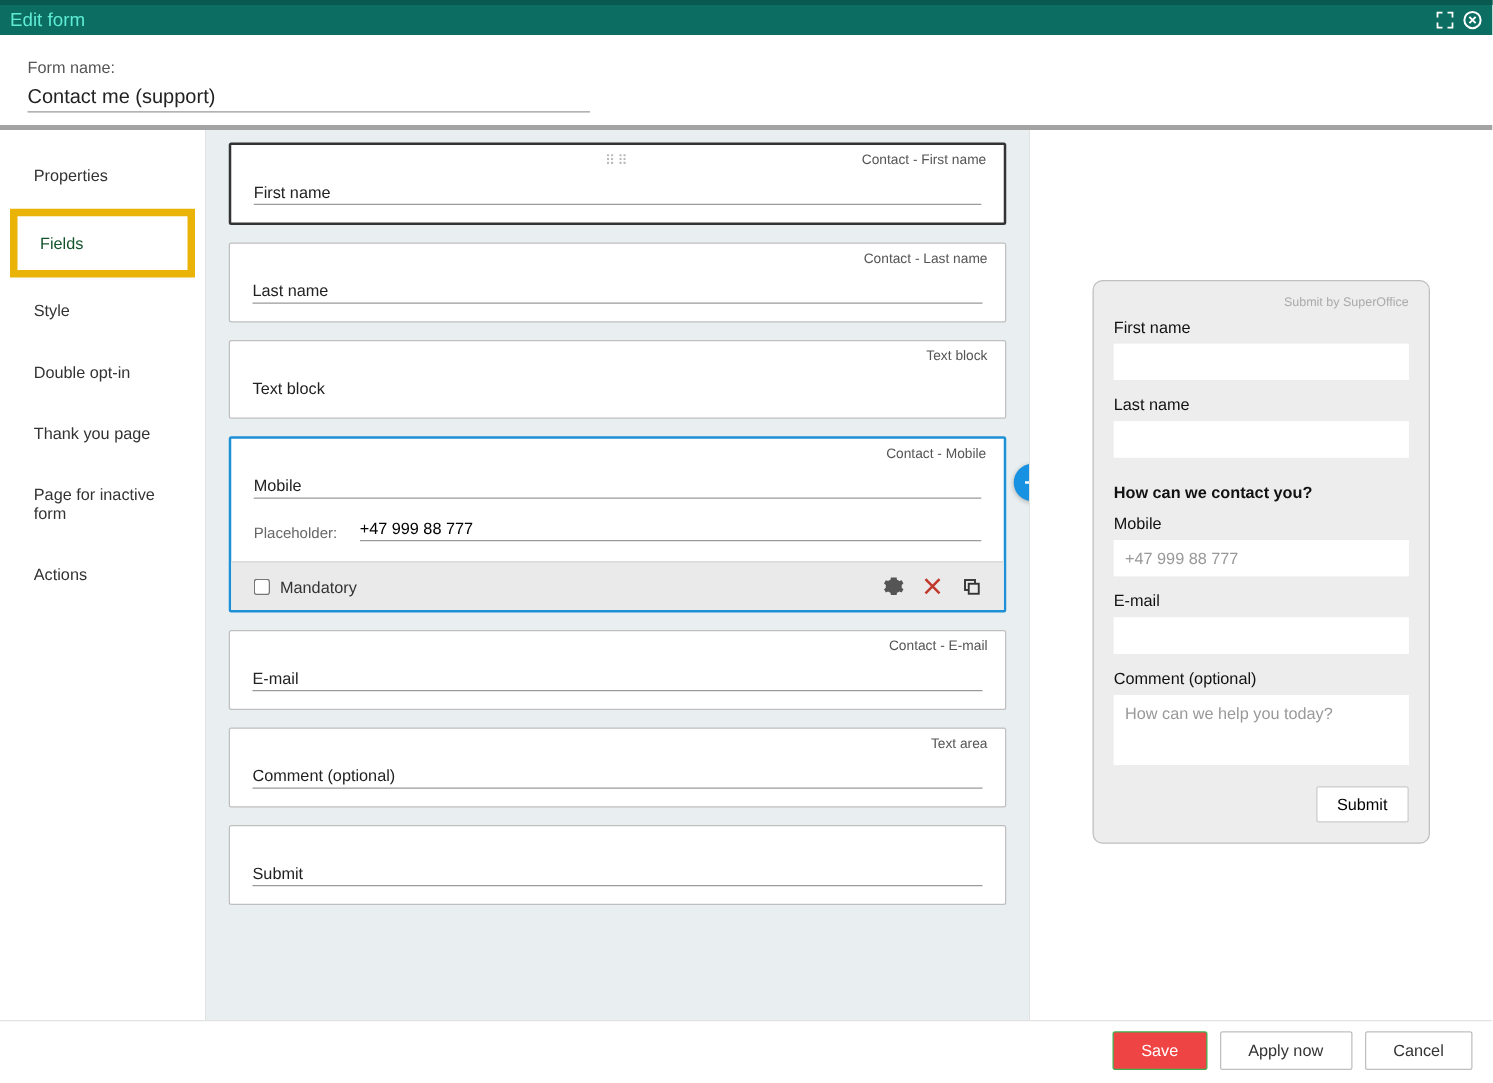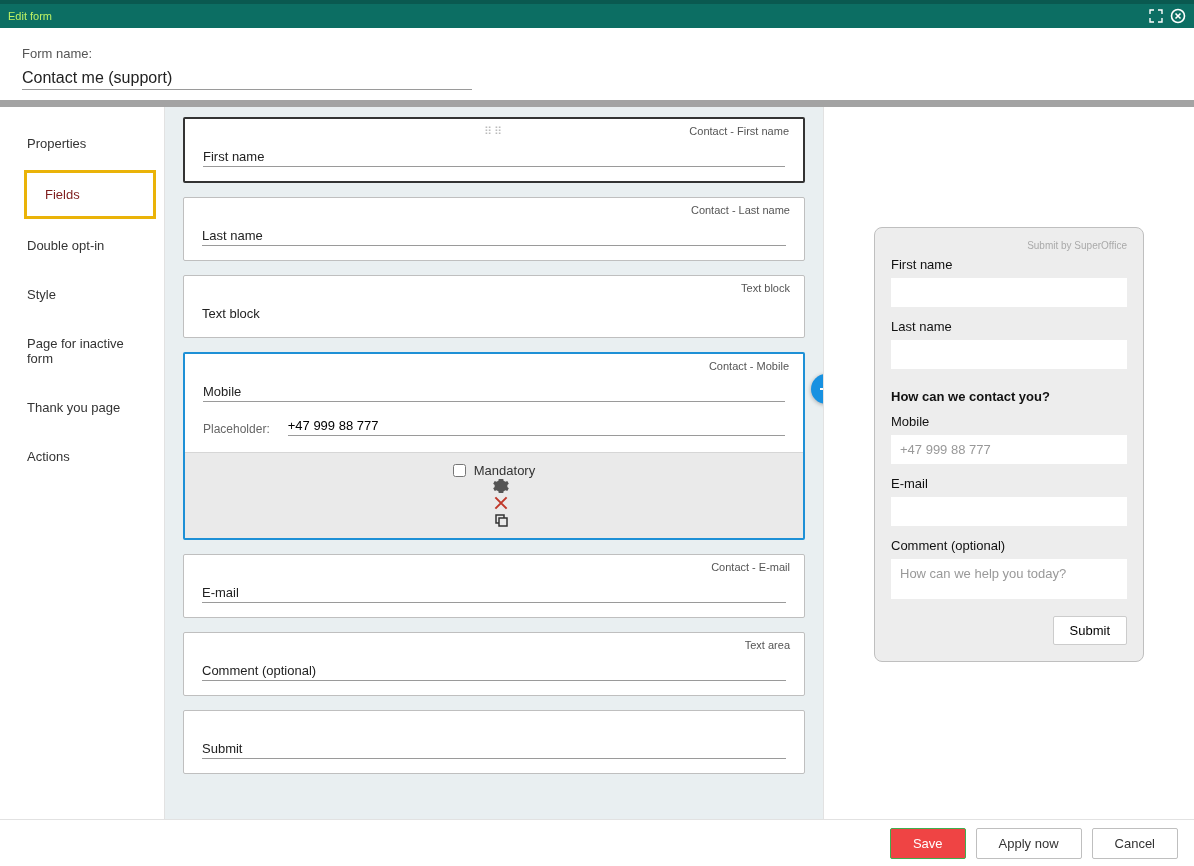--- a/index.html
+++ b/index.html
@@ -1,39 +1,39 @@
 <!DOCTYPE html>
 <html><head>
 <meta charset="utf-8">
 <style>
   * { box-sizing: border-box; margin: 0; padding: 0; font-family: "Segoe UI", Arial, sans-serif; }
   html, body { width: 1194px; height: 866px; overflow: hidden; background: #fff; }
 
   
   .titlebar {
     background: #0c6e63;
-    color: #bef264;
+    color: #5eead4;
     height: 28px;
     display: flex;
     align-items: center;
     padding: 0 8px;
-    font-size: 11px;
+    font-size: 15px;
     border-top: 4px solid #0c6e63;
   }
   .titlebar-accent {
     position: absolute; top:0; left:0; right:0; height:4px; background:#0a5950;
   }
   .titlebar .title { flex: 1; font-weight: 500; }
   .titlebar .winicons { display: flex; gap: 6px; align-items: center; }
   .titlebar .winicons span { cursor: pointer; }
 
   
   .formname-area {
     padding: 18px 38px 10px 22px;
-    border-bottom: 7px solid #a3a3a3;
+    border-bottom: 4px solid #a3a3a3;
   }
   .formname-area label { font-size: 13px; color: #555; display:block; margin-bottom:6px;}
   .formname-input {
     width: 450px;
     border: none;
     border-bottom: 1px solid #9a9a9a;
     font-size: 16px;
     padding: 2px 0;
     outline: none;
     font-weight: 400;
@@ -53,23 +53,22 @@
   }
   .side-item {
     padding: 14px 18px;
     font-size: 13px;
     color: #333;
     cursor: pointer;
     border: 1px solid transparent;
     margin-bottom: 4px;
   }
   .side-item.active {
-    border: 3px solid #eab308;
-    color: #7f1d1d;
-    margin-left: 16px;
+    border: 6px solid #eab308;
+    color: #14532d;
   }
 
   
   .center-wrap {
     flex: 0 0 660px;
     border-left: 1px solid #e2e2e2;
     border-right: 1px solid #e2e2e2;
     background: #e9eff1;
     padding: 10px 18px;
     position: relative;
@@ -112,21 +111,20 @@
   .ph-row { display:flex; align-items:flex-end; gap:18px; margin-top:16px;}
   .ph-row .ph-label { font-size:12px; color:#666; white-space:nowrap;}
   .ph-row input { flex:1; border:none; border-bottom:1px solid #9a9a9a; font-size:13px; padding-bottom:2px; outline:none;}
   .card-footer {
     background:#eaeaea;
     margin: 16px -18px 0 -18px;
     padding: 10px 18px;
     display:flex;
     align-items:center;
     border-top:1px solid #d6d6d6;
-    flex-direction:column;
   }
   .card-footer label { font-size:13px; display:flex; align-items:center; gap:8px; color:#333;}
   .card-footer .spacer { flex:1; }
   .card-footer .fbtn { cursor:pointer; margin-left:14px; display:inline-flex; }
   .card-footer .fbtn.red { color:#c0392b; }
 
   
   .add-btn {
     position:absolute;
     width:30px; height:30px;
@@ -159,21 +157,21 @@
     font-size:13px;
   }
   .preview .pow { text-align:right; font-size:10px; color:#aaa; margin-bottom:4px;}
   .preview .plabel { font-size:13px; color:#111; margin-top:6px; margin-bottom:6px;}
   .preview .pheading { font-weight:bold; color:#111; margin: 14px 0 10px 0; font-size:13px;}
   .preview input, .preview textarea {
     width:100%; background:#fff; border:1px solid #fff;
     padding:6px 8px; font-size:13px; margin-bottom:6px;
     font-family: inherit;
   }
-  .preview textarea { height: 40px; resize:none; color:#999;}
+  .preview textarea { height: 56px; resize:none; color:#999;}
   .preview input::placeholder, .preview textarea::placeholder { color:#999; }
   .preview .submit {
     float:right; background:#fff; border:1px solid #ccc;
     padding:6px 16px; font-size:13px; margin-top:8px; cursor:pointer; border-radius:2px;
   }
   .preview::after { content:""; display:block; clear:both; }
 
   
   .footer {
     height: 48px;
@@ -224,24 +222,24 @@
 
 <div class="formname-area">
   <label>Form name:</label>
   <input class="formname-input" type="text" value="Contact me (support)" style="">
 </div>
 
 <div class="main">
   <div class="sidebar">
     <div class="side-item">Properties</div>
     <div class="side-item active">Fields</div>
+    <div class="side-item">Style</div>
     <div class="side-item">Double opt-in</div>
-    <div class="side-item">Style</div>
+    <div class="side-item">Thank you page</div>
     <div class="side-item">Page for inactive form</div>
-    <div class="side-item">Thank you page</div>
     <div class="side-item">Actions</div>
   </div>
 
   <div class="center-wrap">
 
     <div class="field-card selected-first">
       <span class="drag-handle">⠿⠿</span>
       <span class="card-tag">Contact - First name</span>
       <div class="card-label">First name</div>
     </div>

